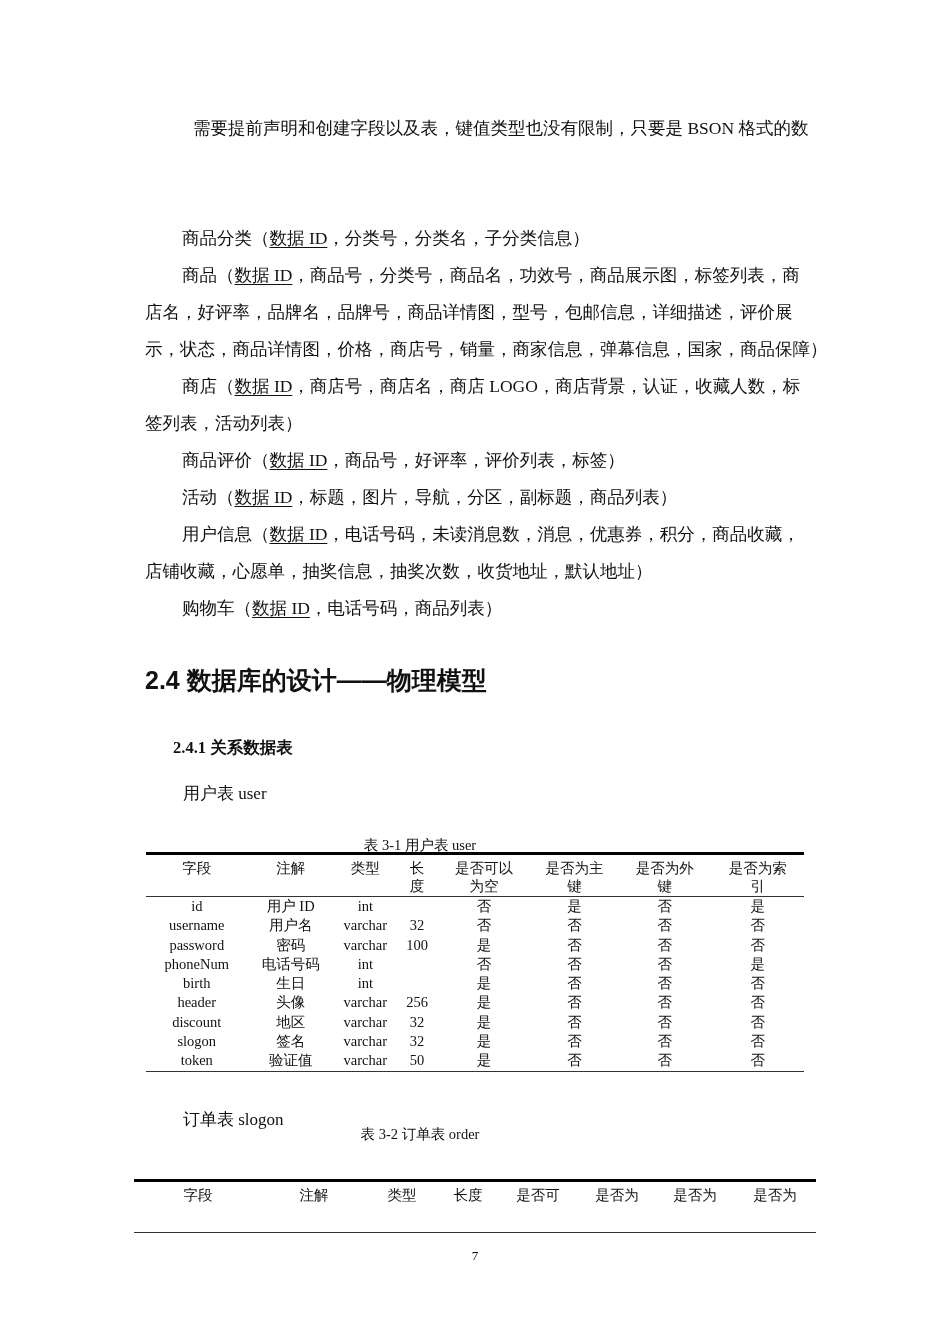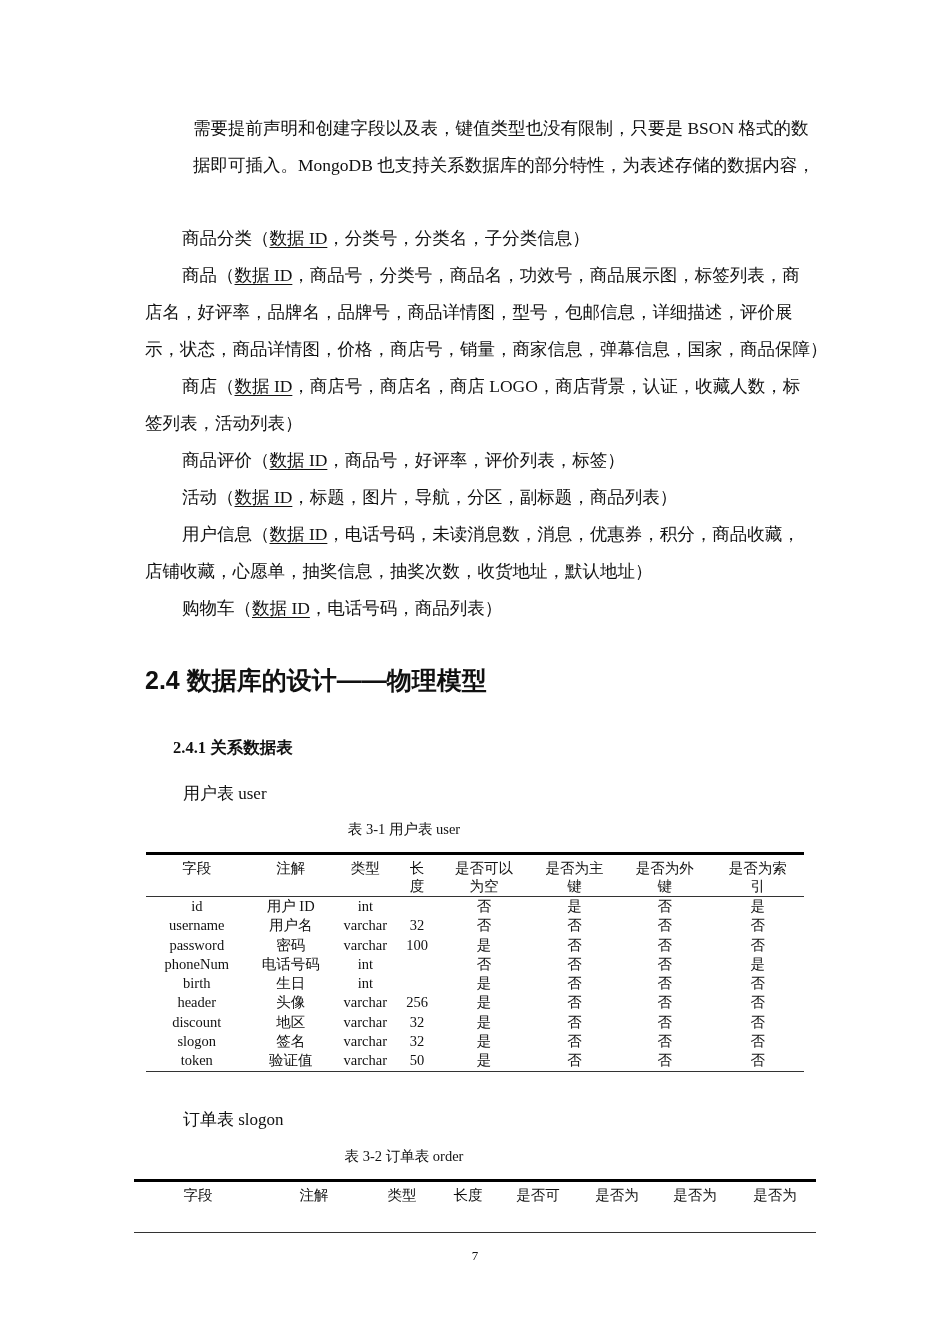--- a/index.html
+++ b/index.html
@@ -7,40 +7,39 @@
            font-family: "Liberation Serif", "DejaVu Serif", serif; color:#111; }
     .page { position:absolute; left:0; top:0; width:950px; height:1344px; }
     .para { position:absolute; left:145px; width:665px; font-size:17.5px; line-height:37px; margin:0; text-align:justify; }
     .line { display:block; white-space:nowrap; height:37px; }
     .indent { padding-left:37px; }
     u { text-decoration: underline; text-underline-offset:3px; }
     .h2 { position:absolute; left:145px; top:664px; font-family:Liberation Sans, sans-serif;
           font-weight:bold; font-size:25px; margin:0; letter-spacing:0; }
     .h3 { position:absolute; left:173px; top:737px; font-family:"Liberation Serif",serif; font-weight:bold; font-size:16.5px; margin:0; }
     .label { position:absolute; left:183px; font-size:17px; margin:0; }
-    .caption { position:absolute; left:0; width:808px; text-align:center; font-size:14.5px; margin:0; }
+    .caption { position:absolute; left:0; width:808px; text-align:center; font-size:14.5px; margin:16px; }
     table { border-collapse:collapse; position:absolute; font-size:14.5px; }
     .t1 { left:146px; top:852px; width:658px; }
     .t1 thead tr { border-top:3px solid #000; border-bottom:1.5px solid #333; }
     .t1 th { font-weight:normal; text-align:center; vertical-align:top; line-height:18px; padding:4px 2px 1px 2px; }
     .t1 td { text-align:center; line-height:19.3px; padding:0 2px; }
     .t1 tbody tr:last-child { border-bottom:1.5px solid #333; }
     .t2 { left:134px; top:1179px; width:682px; }
     .t2 thead tr { border-top:3px solid #000; border-bottom:1.5px solid #333; }
     .t2 th { font-weight:normal; text-align:center; vertical-align:top; line-height:18px; padding:4px 2px 28px 2px; }
     .pagenum { position:absolute; left:0; width:950px; top:1248px; text-align:center; font-size:13px; margin:0; }
   </style>
 </head>
 <body>
 
 <div class="page">
 
   <div class="para" style="top:110px;margin-left:48px;">
     <span class="line">需要提前声明和创建字段以及表，键值类型也没有限制，只要是 BSON 格式的数</span>
-    <span class="line">据即可插入。MongoDB 也支持关系数据库的部分特性，为表述存储的数据内容，</span>
   </div>
 
   <div class="para" style="top:220px;">
     <span class="line indent"><span>商品分类</span>（<u>数据 ID</u><span>，分类号，分类名，子分类信息）</span></span>
 
     <span class="line indent"><span>商品</span>（<u>数据 ID</u><span>，商品号，分类号，商品名，功效号，商品展示图，标签列表，商</span></span>
     <span class="line">店名，好评率，品牌名，品牌号，商品详情图，型号，包邮信息，详细描述，评价展</span>
     <span class="line">示，状态，商品详情图，价格，商店号，销量，商家信息，弹幕信息，国家，商品保障）</span>
 
     <span class="line indent"><span>商店</span>（<u>数据 ID</u><span>，商店号，商店名，商店 LOGO，商店背景，认证，收藏人数，标</span></span>
@@ -178,21 +177,21 @@
           <td>50</td>
           <td>是</td>
           <td>否</td>
           <td>否</td>
           <td>否</td>
         </tr>
     </tbody>
   </table>
 
   <p class="label" style="top:1108px;">订单表 slogon</p>
-  <p class="caption" style="top:1147px;">表 3-2 订单表 order</p>
+  <p class="caption" style="top:1109px;">表 3-2 订单表 order</p>
 
   <table class="t2">
     <colgroup>
       <col style="width:128px">
         <col style="width:104px">
         <col style="width:72px">
         <col style="width:60px">
       <col style="width:80px">
         <col style="width:78px">
         <col style="width:78px">

